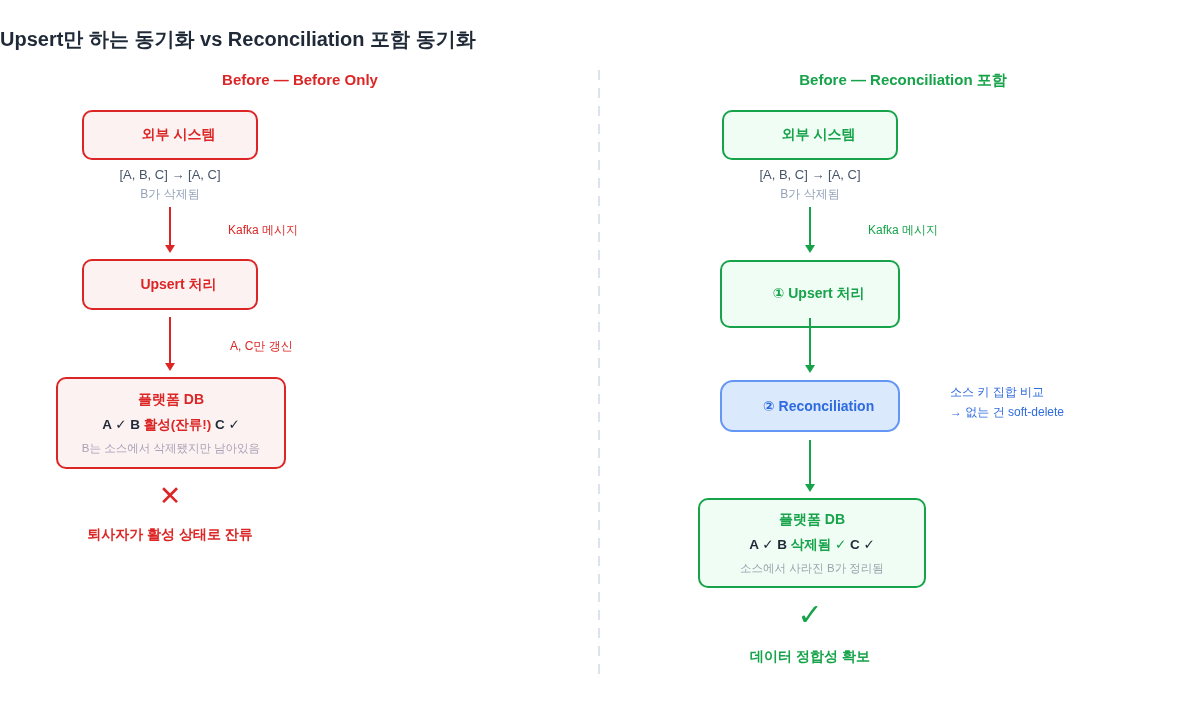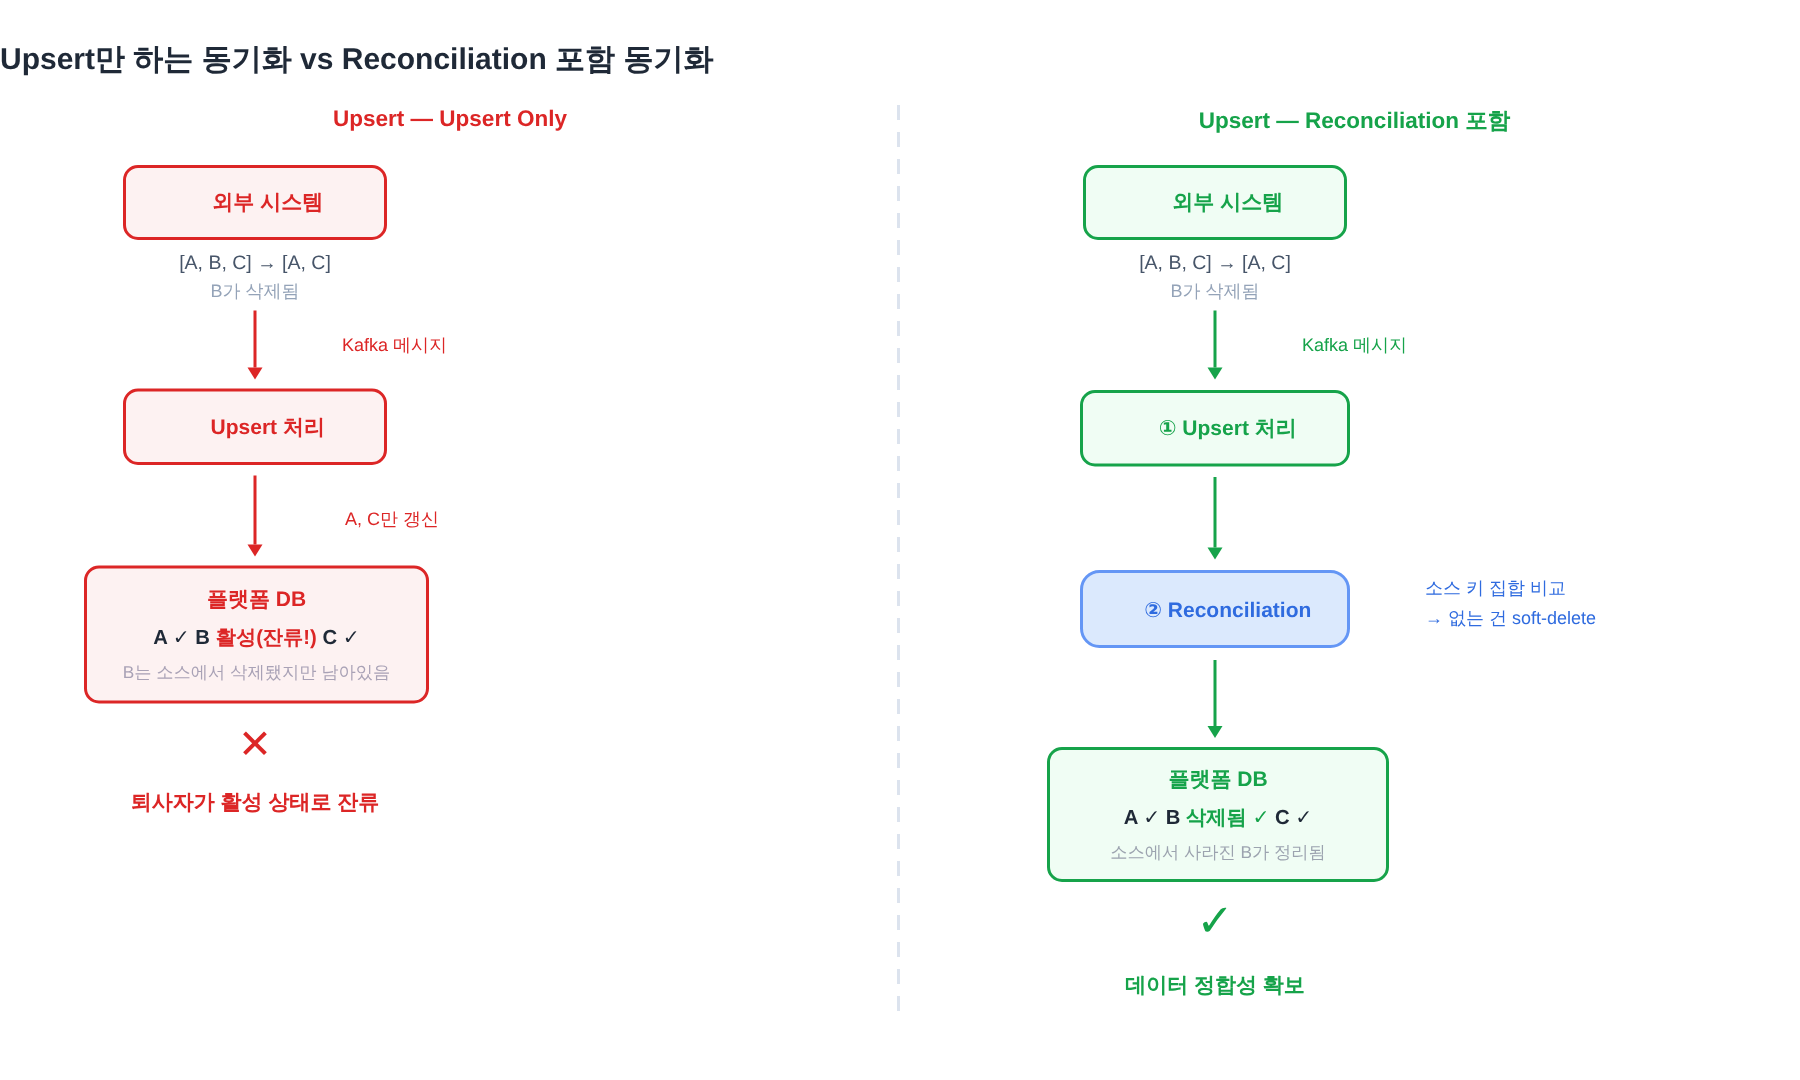--- a/index.html
+++ b/index.html
@@ -61,21 +61,21 @@
   .side-note{position:absolute;font-size:12px;line-height:20px;white-space:nowrap;}
 </style>
 </head>
 <body>
 
 <div id="canvas">
 
   <div class="page-title">Upsert만 하는 동기화 vs Reconciliation 포함 동기화</div>
   <div class="divider"></div>
 
-  <div class="col-header red-text" style="left:100px;">Upsert — Upsert Only</div>
+  <div class="col-header red-text" style="left:100px;">Before — Before Only</div>
 
   <div class="node red-node" style="left:82px;top:110px;width:176px;height:50px;">외부 시스템</div>
 
   <div class="caption cap-main" style="left:60px;top:167px;">[A, B, C] → [A, C]</div>
   <div class="caption cap-sub" style="left:60px;top:186px;">B가 삭제됨</div>
 
   <div class="arrow red-text" style="left:164px;top:207px;height:46px;">
     <div class="line"></div>
     <div class="head"></div>
   </div>
@@ -91,34 +91,34 @@
 
   <div class="node red-node db" style="left:56px;top:377px;width:230px;height:92px;">
     <div class="db-title red-text">플랫폼 DB</div>
     <div class="db-row"><span>A ✓ B </span><span class="hl-red">활성(잔류!)</span><span> C ✓</span></div>
     <div class="db-note note-pink">B는 소스에서 삭제됐지만 남아있음</div>
   </div>
 
   <div class="result-icon x-icon red-text" style="left:60px;top:483px;">✕</div>
   <div class="verdict red-text" style="left:40px;top:526px;">퇴사자가 활성 상태로 잔류</div>
 
-  <div class="col-header green-text" style="left:703px;">Upsert — Reconciliation 포함</div>
+  <div class="col-header green-text" style="left:703px;">Before — Reconciliation 포함</div>
 
   <div class="node green-node" style="left:722px;top:110px;width:176px;height:50px;">외부 시스템</div>
 
   <div class="caption cap-main" style="left:700px;top:167px;">[A, B, C] → [A, C]</div>
   <div class="caption cap-sub" style="left:700px;top:186px;">B가 삭제됨</div>
 
   <div class="arrow green-text" style="left:804px;top:207px;height:46px;">
     <div class="line"></div>
     <div class="head"></div>
   </div>
   <div class="arrow-label green-text" style="left:868px;top:222px;">Kafka 메시지</div>
 
-  <div class="node green-node" style="left:720px;top:260px;width:180px;height:51px;">① Upsert 처리</div>
+  <div class="node green-node" style="left:720px;top:260px;width:180px;height:68px;">① Upsert 처리</div>
 
   <div class="arrow green-text" style="left:804px;top:318px;height:55px;">
     <div class="line"></div>
     <div class="head"></div>
   </div>
 
   <div class="node blue-node" style="left:720px;top:380px;width:180px;height:52px;">② Reconciliation</div>
 
   <div class="side-note blue-text" style="left:950px;top:382px;">
     <div>소스 키 집합 비교</div>

